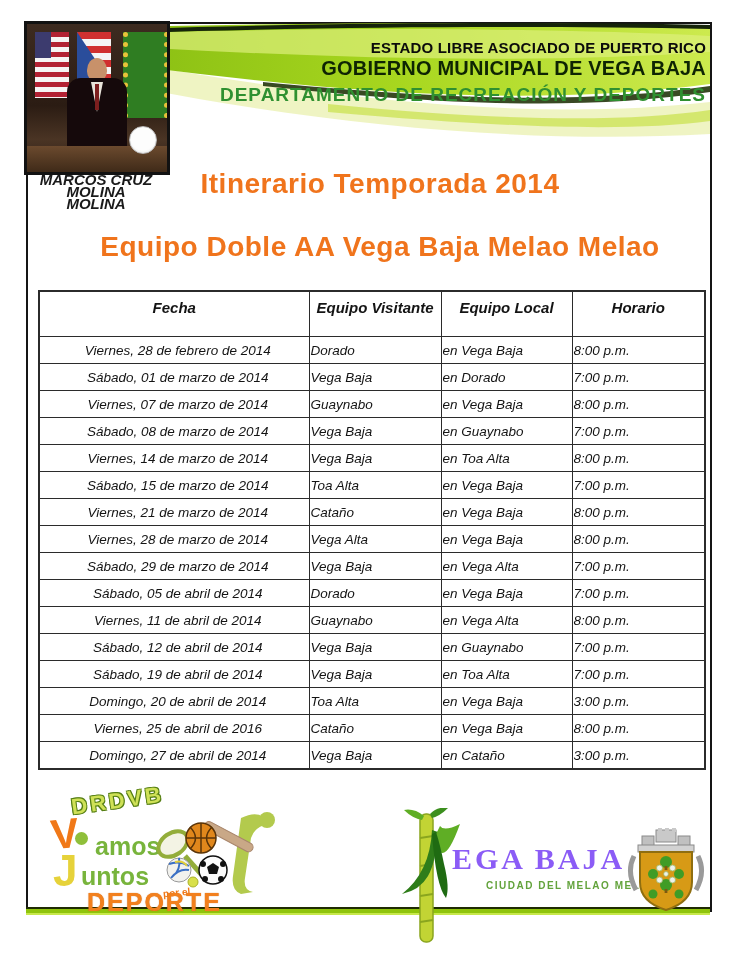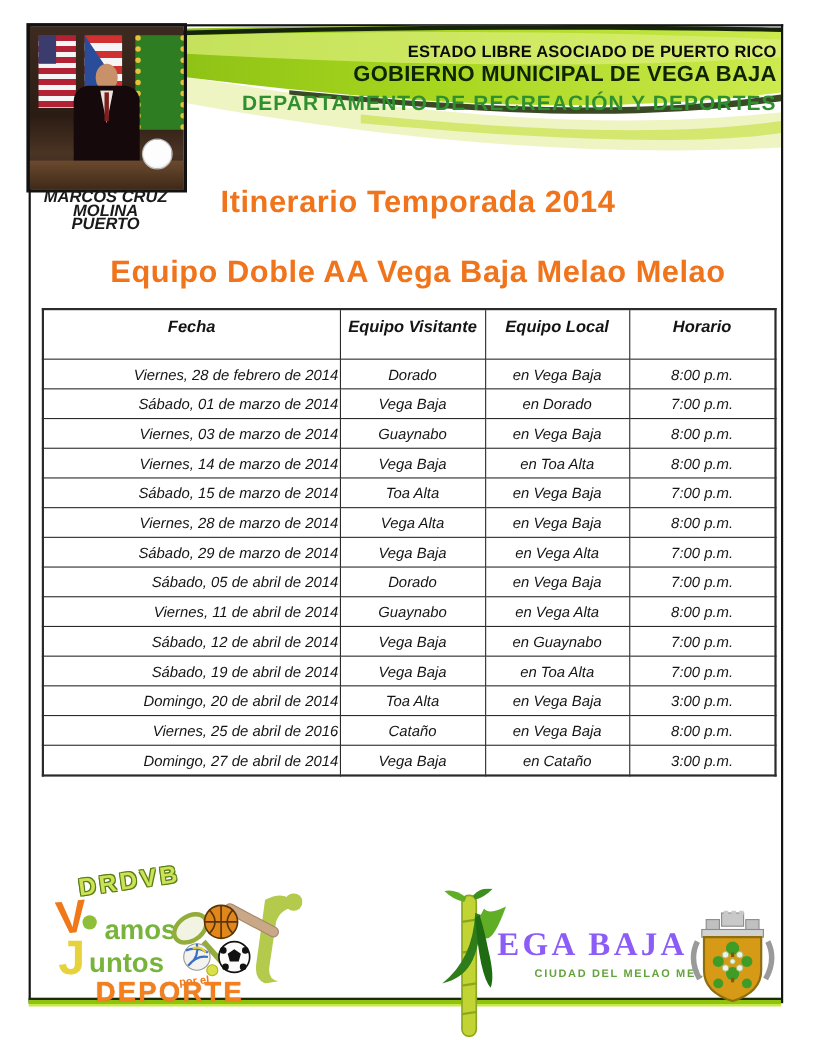--- a/index.html
+++ b/index.html
@@ -36,28 +36,28 @@
   .desk-seal{position:absolute;right:10px;bottom:18px;width:26px;height:26px;border-radius:50%;
              background:radial-gradient(circle at 50% 45%,#fdfdfd 60%,#d8d8d8 100%);border:1px solid #bbb;}
   .photo-caption{position:absolute;left:18px;top:174px;width:156px;text-align:center;
                  font-size:15px;font-weight:700;font-style:italic;color:#1a1a1a;line-height:12px;}
   
   .title-block{position:absolute;left:60px;top:162px;width:640px;text-align:center;color:#f0741c;
                font-weight:700;}
   .title-line1{font-size:28px;line-height:44px;letter-spacing:.5px;}
   .title-line2{font-size:28px;line-height:44px;letter-spacing:.5px;margin-top:19px;}
   
-  table.sched{position:absolute;left:38px;top:280px;width:666px;border-collapse:collapse;
+  table.sched{position:absolute;left:38px;top:290px;width:666px;border-collapse:collapse;
               table-layout:fixed;font-style:italic;color:#141414;}
   table.sched th,table.sched td{border:1px solid #2b2b2b;overflow:hidden;white-space:nowrap;}
   table.sched{border:2px solid #2b2b2b;}
   table.sched th{height:36px;font-size:15px;font-weight:700;text-align:center;vertical-align:top;padding-top:7px;}
   table.sched td{height:24px;font-size:13.5px;}
-  td.c-date{text-align:right;padding-left:8px;margin-left:48px;}
-  td.c-mid{text-align:center;}
+  td.c-date{text-align:center;padding-left:8px;margin-left:48px;}
+  td.c-mid{}
   
   .greenline{position:absolute;left:26px;top:907px;width:684px;height:8px;
              background:linear-gradient(180deg,#1e2b02 0 2px,#8fc40c 2px 6px,#c7e84c 6px 8px);}
   
   .drdvb{position:absolute;left:45px;top:788px;width:235px;height:128px;font-weight:700;}
   .drdvb .acr{position:absolute;left:26px;top:0;font-size:22px;letter-spacing:3px;color:#cfe157;
       transform:rotate(-8deg);
       text-shadow:-1px -1px 0 #567f14,1px -1px 0 #567f14,-1px 1px 0 #567f14,1px 1px 0 #567f14;}
   .drdvb .vee{position:absolute;left:6px;top:22px;font-size:42px;color:#f07818;transform:rotate(-6deg);}
   .drdvb .head{position:absolute;left:30px;top:44px;width:13px;height:13px;border-radius:50%;background:#8fbf3a;}
@@ -120,21 +120,21 @@
       <div class="mayor-head"></div>
       <div class="mayor-body"></div>
       <div class="mayor-shirt"></div>
       <div class="mayor-tie"></div>
     </div>
     <div class="desk"></div>
     <div class="desk-seal"></div>
   </div>
   <div class="photo-caption">
     <div>MARCOS CRUZ MOLINA</div>
-    <div>PUERTO</div>
+    <div>MOLINA</div>
   </div>
 
   <div class="title-block">
     <div class="title-line1">Itinerario Temporada 2014</div>
     <div class="title-line2">Equipo Doble AA Vega Baja Melao Melao</div>
   </div>
 
   <table class="sched">
     <colgroup>
         <col style="width:270px">
@@ -157,36 +157,48 @@
           <td class="c-mid">en Vega Baja</td>
           <td class="c-mid">8:00 p.m.</td>
         </tr>
         <tr>
           <td class="c-date">Sábado, 01 de marzo de 2014</td>
           <td class="c-mid">Vega Baja</td>
           <td class="c-mid">en Dorado</td>
           <td class="c-mid">7:00 p.m.</td>
         </tr>
         <tr>
-          <td class="c-date">Viernes, 03 de marzo de 2014</td>
+          <td class="c-date">Viernes, 07 de marzo de 2014</td>
           <td class="c-mid">Guaynabo</td>
           <td class="c-mid">en Vega Baja</td>
           <td class="c-mid">8:00 p.m.</td>
+        </tr>
+        <tr>
+          <td class="c-date">Sábado, 08 de marzo de 2014</td>
+          <td class="c-mid">Vega Baja</td>
+          <td class="c-mid">en Guaynabo</td>
+          <td class="c-mid">7:00 p.m.</td>
         </tr>
         <tr>
           <td class="c-date">Viernes, 14 de marzo de 2014</td>
           <td class="c-mid">Vega Baja</td>
           <td class="c-mid">en Toa Alta</td>
           <td class="c-mid">8:00 p.m.</td>
         </tr>
         <tr>
           <td class="c-date">Sábado, 15 de marzo de 2014</td>
           <td class="c-mid">Toa Alta</td>
           <td class="c-mid">en Vega Baja</td>
           <td class="c-mid">7:00 p.m.</td>
+        </tr>
+        <tr>
+          <td class="c-date">Viernes, 21 de marzo de 2014</td>
+          <td class="c-mid">Cataño</td>
+          <td class="c-mid">en Vega Baja</td>
+          <td class="c-mid">8:00 p.m.</td>
         </tr>
         <tr>
           <td class="c-date">Viernes, 28 de marzo de 2014</td>
           <td class="c-mid">Vega Alta</td>
           <td class="c-mid">en Vega Baja</td>
           <td class="c-mid">8:00 p.m.</td>
         </tr>
         <tr>
           <td class="c-date">Sábado, 29 de marzo de 2014</td>
           <td class="c-mid">Vega Baja</td>

